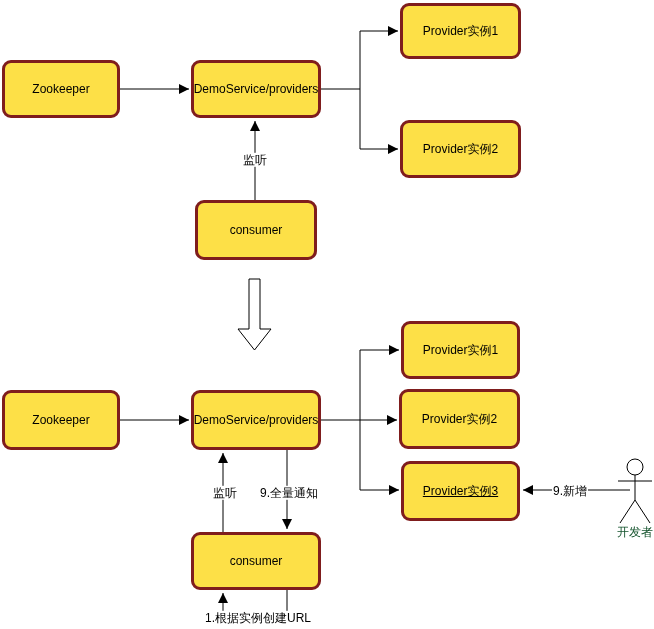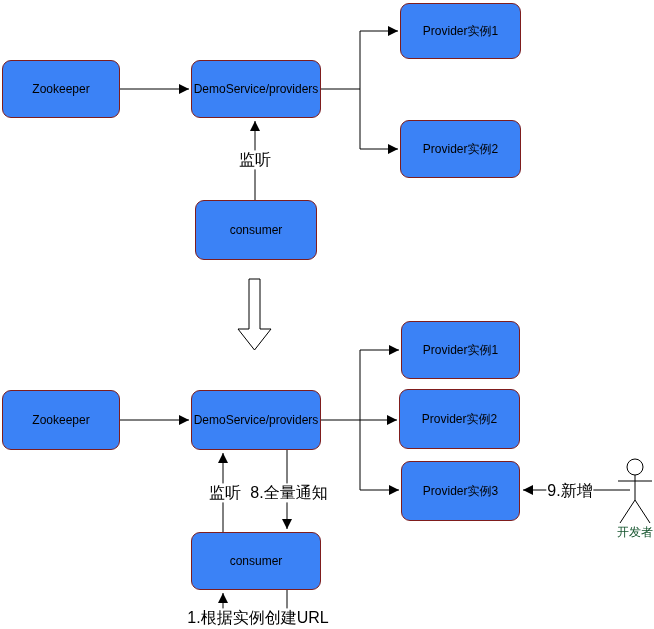--- a/index.html
+++ b/index.html
@@ -8,35 +8,35 @@
     background:#ffffff;
     font-family:"Liberation Sans", sans-serif;
     position:relative;
     overflow:hidden;
   }
   .canvas { position:absolute; left:0; top:0; width:654px; height:629px; }
   svg.wires { position:absolute; left:0; top:0; width:654px; height:629px; }
   .node {
     position:absolute;
     box-sizing:border-box;
-    background:#3b82f6;
-    border:1px solid #7f1d1d;
+    background:#fde047;
+    border:3px solid #7f1d1d;
     border-radius:9px;
     display:flex;
     align-items:center;
     justify-content:center;
     font-size:12px;
     color:#000000;
     white-space:nowrap;
   }
   .edge-label {
     position:absolute;
     transform:translate(-50%,-50%);
     background:#ffffff;
-    font-size:16px;
+    font-size:12px;
     color:#000000;
     white-space:nowrap;
     padding:0 1px;
     line-height:1.2;
   }
   .actor-label {
     position:absolute;
     transform:translate(-50%,-50%);
     font-size:12px;
     color:#14532d;
@@ -129,27 +129,27 @@
   <div class="edge-label" style="left:255px; top:160px;">监听</div>
 
   <div class="node" style="left:2px; top:390px; width:118px; height:60px;">Zookeeper</div>
 
   <div class="node" style="left:191px; top:390px; width:130px; height:60px;">DemoService/providers</div>
 
   <div class="node" style="left:401px; top:321px; width:119px; height:58px;">Provider实例1</div>
 
   <div class="node" style="left:399px; top:389px; width:121px; height:60px;">Provider实例2</div>
 
-  <div class="node" style="left:401px; top:461px; width:119px; height:60px;">Provider实例3</div>
+  <div class="node" style="left:401px; top:461px; width:119px; height:60px;text-decoration:underline;">Provider实例3</div>
 
   <div class="node" style="left:191px; top:532px; width:130px; height:58px;">consumer</div>
 
   <div class="edge-label" style="left:225px; top:493px;">监听</div>
 
-  <div class="edge-label" style="left:289px; top:493px;">8.全量通知</div>
+  <div class="edge-label" style="left:289px; top:493px;">9.全量通知</div>
 
   <div class="edge-label" style="left:570px; top:491px;">9.新增</div>
 
   <div class="edge-label" style="left:258px; top:618px;">1.根据实例创建URL</div>
 
   <div class="actor-label" style="left:635px; top:532px;">开发者</div>
 
 </div>
 
 </body></html>

